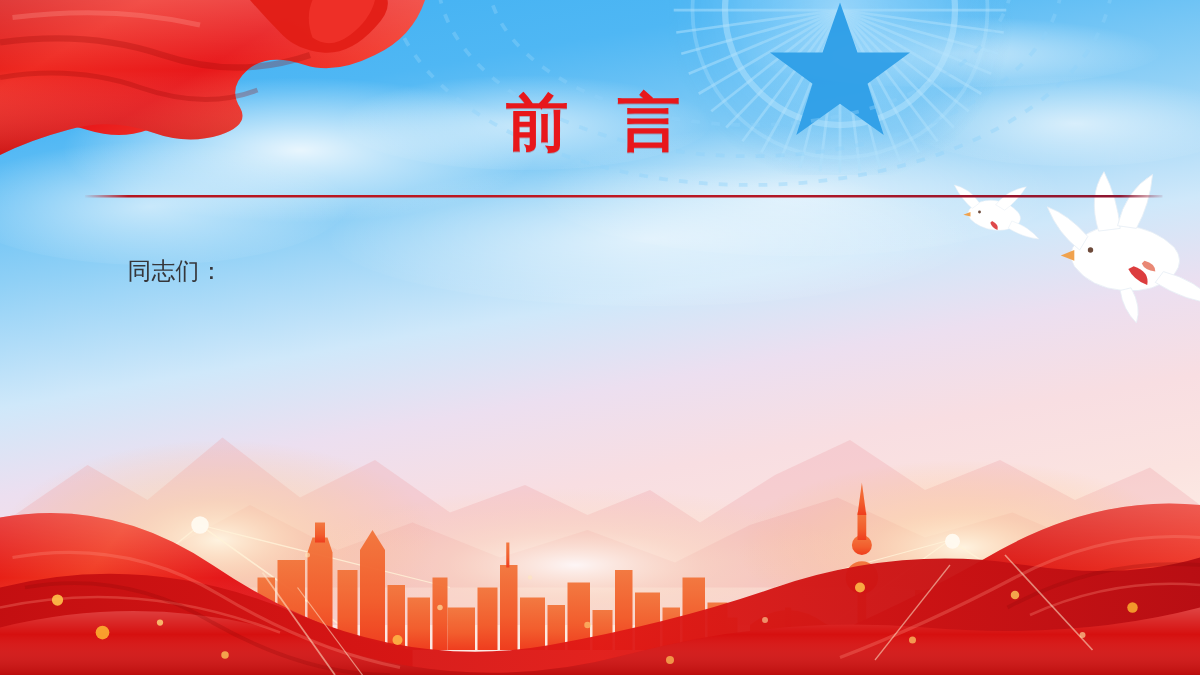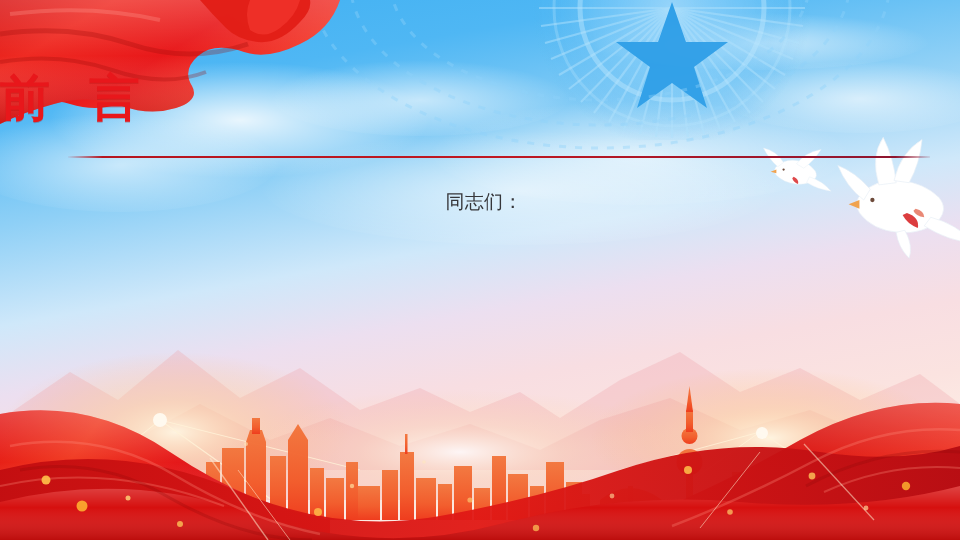--- a/index.html
+++ b/index.html
@@ -9,41 +9,41 @@
     background:#ffffff;
   }
   #slide{
     position:relative;width:960px;height:540px;overflow:hidden;
     background:linear-gradient(170deg,#3fb0f2 0%,#4fb7f4 16%,#8fd0f6 32%,#cfe8fa 46%,#ecdff0 56%,#f8dee2 66%,#fbe3e0 76%,#fdeee6 86%,#fdf4ee 100%);
   }
   .layer{position:absolute;left:0;top:0;width:960px;height:540px;pointer-events:none;}
   .layer svg{display:block;width:960px;height:540px;}
 
   
-  #title-block{position:absolute;left:0;top:72px;width:960px;text-align:left;z-index:30;}
+  #title-block{position:absolute;left:0;top:72px;width:960px;text-align:center;z-index:30;}
   #slide-title{
     display:inline-block;
     font-size:50px;line-height:1.05;font-weight:700;
     color:#e8171b;letter-spacing:.22em;
     font-family:"DejaVu Sans","Liberation Sans",sans-serif;
     text-shadow:0 1px 0 rgba(160,0,0,.25);
   }
   #title-rule{
     position:absolute;left:68px;top:156px;width:862px;height:2px;z-index:30;
     background:linear-gradient(90deg,rgba(190,20,30,.05) 0%,#b5151f 4%,#c01822 50%,#8e1530 96%,rgba(140,20,45,.1) 100%);
   }
 
   
   #body-copy{
     position:absolute;left:86px;top:184px;width:796px;z-index:30;
     font-size:19px;line-height:35px;color:#36363a;
     font-family:"DejaVu Sans","Liberation Sans",sans-serif;
     letter-spacing:.01em;
   }
-  #body-copy p{margin:0;white-space:pre-wrap;text-align:center;}
+  #body-copy p{margin:16px;white-space:pre-wrap;}
   #salutation{margin-bottom:0;}
 </style>
 </head>
 <body>
 
 <div id="slide">
 
   <div class="layer">
     <svg viewBox="0 0 960 540" preserveAspectRatio="none">
       <defs>

